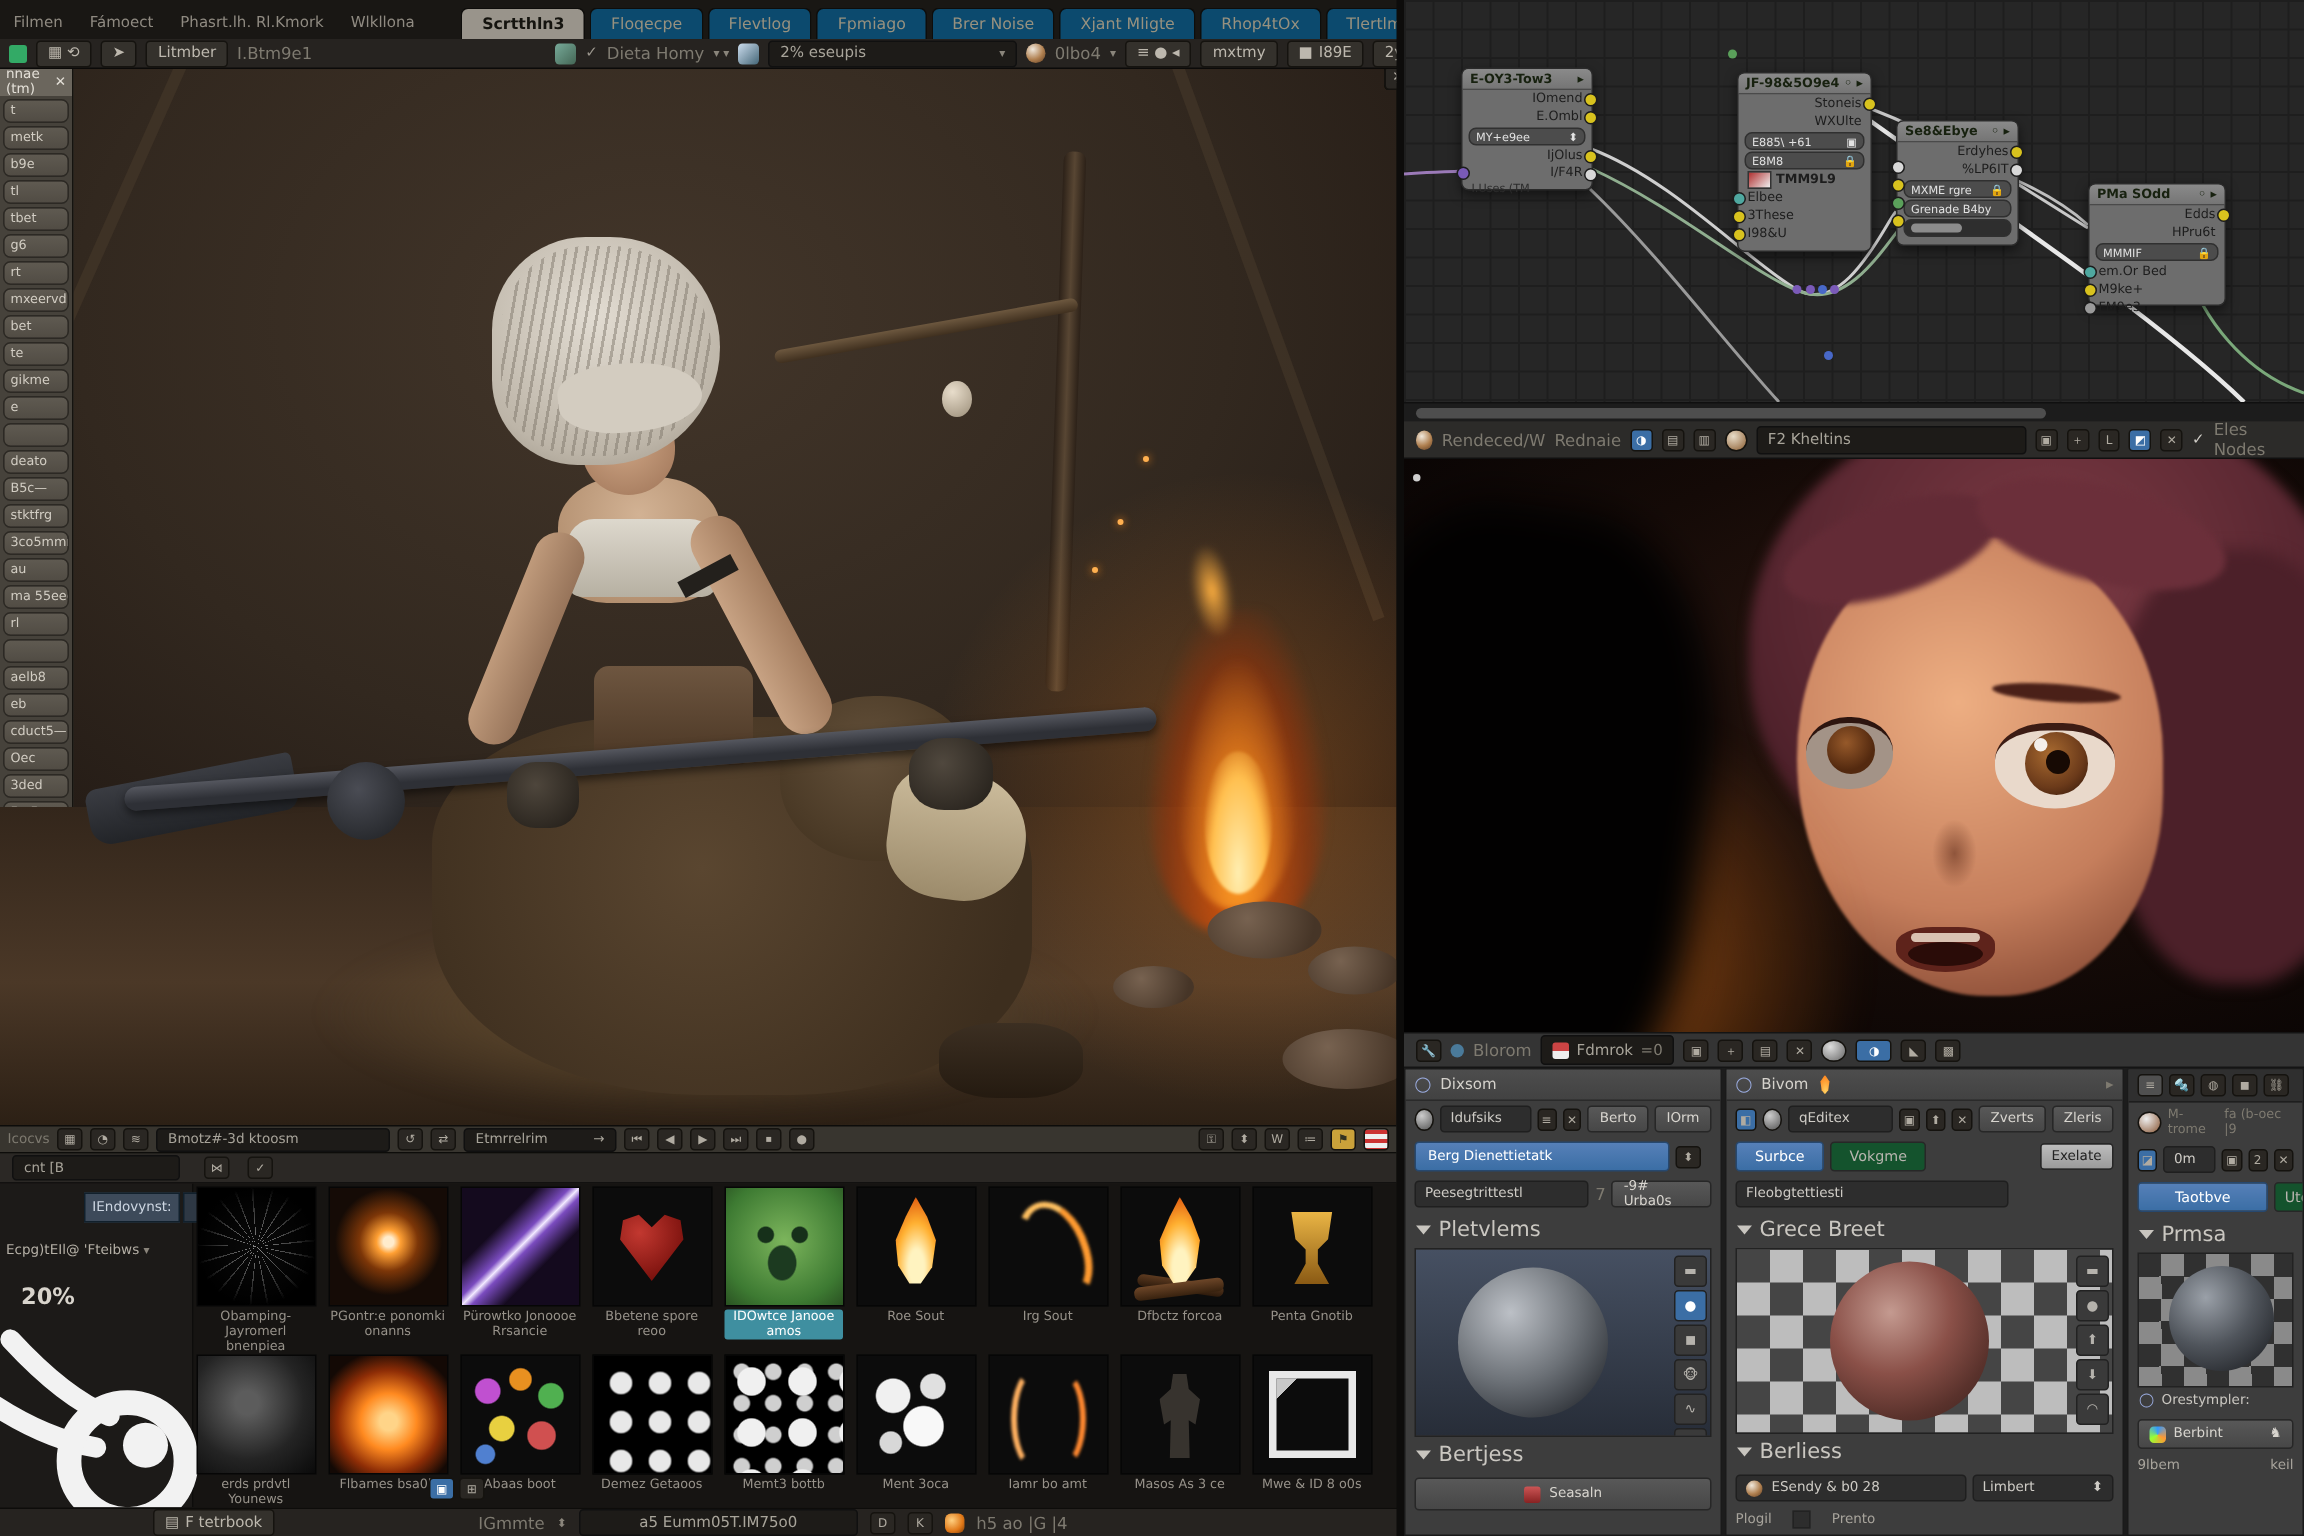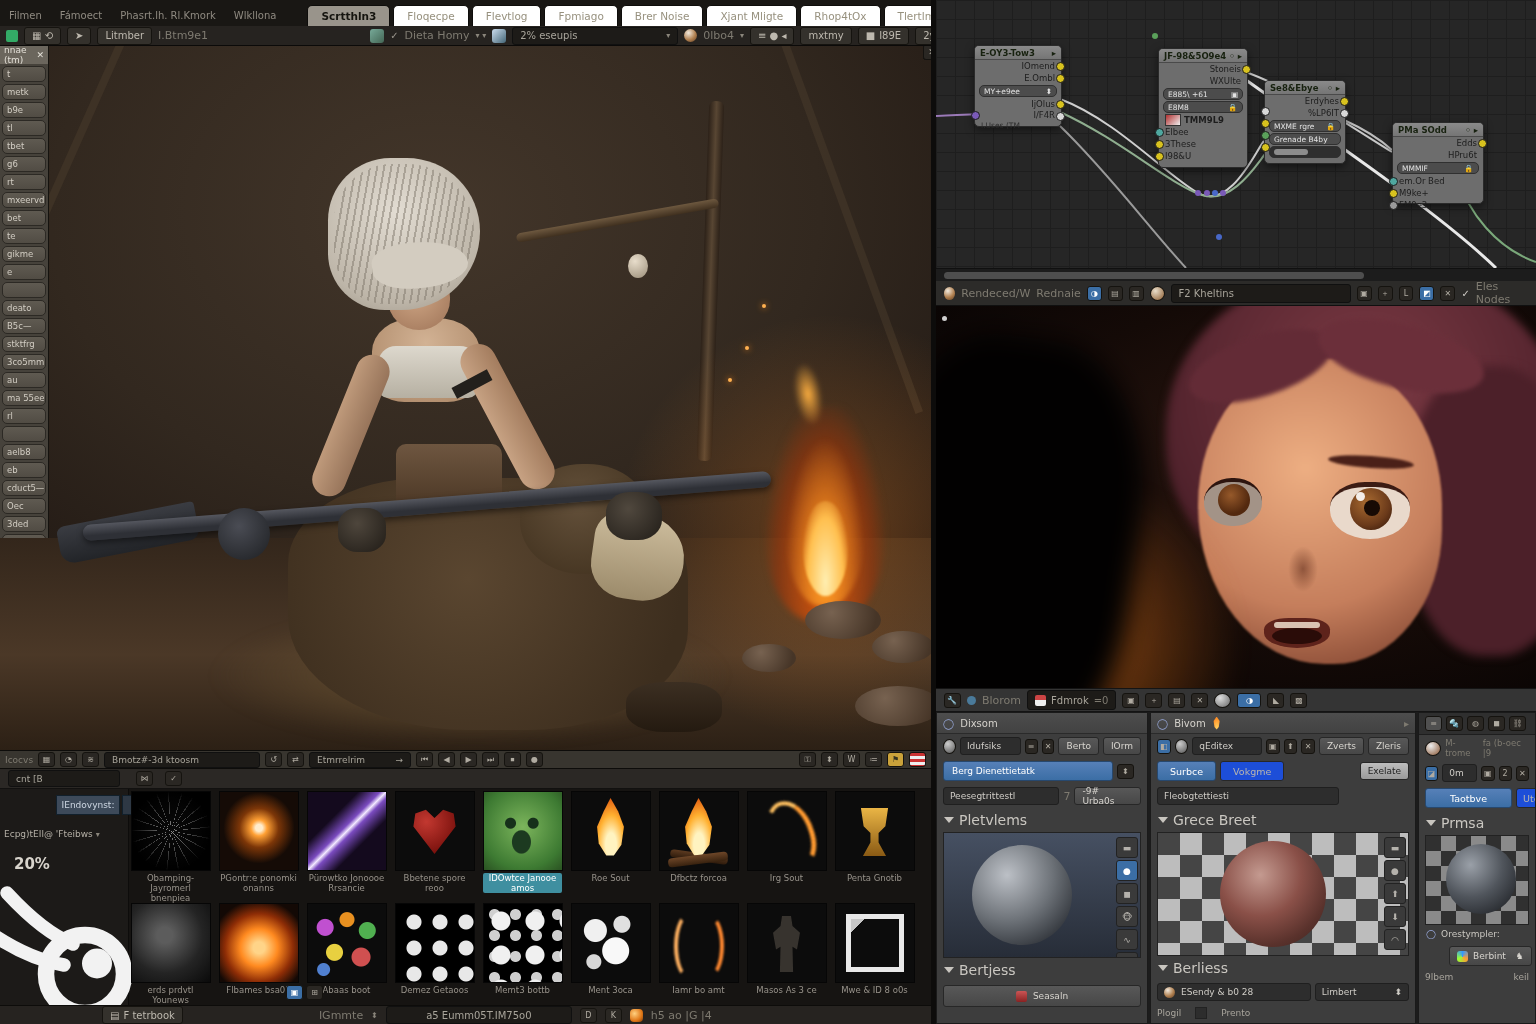--- a/index.html
+++ b/index.html
@@ -4,21 +4,21 @@
 <style>
   html,body{margin:0;padding:0;background:#000;}
   #app{position:relative;width:1536px;height:1024px;overflow:hidden;
        font-family:"DejaVu Sans","Liberation Sans",sans-serif;font-size:11px;
        color:#c8c4bc;background:#171513;}
   .abs{position:absolute;gap:12px;}
   
   #menubar{left:0;top:0;width:1536px;height:26px;background:#191714;border-bottom:1px solid #0c0b0a;display:flex;align-items:flex-end;}
   .menu-item{padding:5px 9px;color:#8f8a81;cursor:default;font-size:10px;}
   .wtabs{display:flex;gap:3px;margin-left:10px;align-items:flex-end;}
-  .wtab{padding:4px 13px 4px;background:#ffffff;color:#97917f;border:1px solid #0e0d0b;border-bottom:none;border-radius:5px 5px 0 0;font-size:10.5px;white-space:nowrap;}
+  .wtab{padding:4px 13px 4px;background:#0c4a6e;color:#97917f;border:1px solid #0e0d0b;border-bottom:none;border-radius:5px 5px 0 0;font-size:10.5px;white-space:nowrap;}
   .wtab.active{background:#99948b;color:#15140f;font-weight:bold;}
   #toolbar2{left:0;top:26px;width:1536px;height:20px;background:#262320;border-bottom:1px solid #0b0a09;display:flex;align-items:center;gap:6px;padding:0 6px;box-sizing:border-box;}
   .tbtn{background:#34312c;border:1px solid #15130f;border-radius:3px;padding:1px 7px;color:#bdb8ae;font-size:10px;height:14px;display:inline-flex;align-items:center;gap:4px;}
   .tfield{background:#1d1b18;border:1px solid #101010;border-radius:3px;padding:1px 7px;color:#a8a49a;font-size:10px;height:14px;display:inline-flex;align-items:center;gap:6px;}
   .caret{font-size:8px;color:#8a857b;}
   .dim{color:#7e7a70;}
   .ico{width:14px;height:14px;border-radius:3px;display:inline-block;}
   
   #viewport{left:0;top:46px;width:931px;height:704px;overflow:hidden;background:#1d1510;}
   #viewport *{position:absolute;}
@@ -146,21 +146,21 @@
   .rv-occl{left:-70px;top:30px;width:270px;height:430px;background:#020101;border-radius:40%;filter:blur(12px);transform:rotate(8deg);}
   .rv-dot{left:6px;top:10px;width:5px;height:5px;background:#cfcfcf;border-radius:50%;}
   #props-head{top:688px;height:24px;background:#343434;border-top:1px solid #141414;border-bottom:1px solid #141414;display:flex;align-items:center;gap:6px;padding:0 8px;}
   #panels{top:712px;height:312px;background:#1c1c1c;}
   .pcol{position:absolute;top:0;height:312px;background:#3d3d3d;border:1px solid #1a1a1a;box-sizing:border-box;overflow:hidden;}
   .phead{height:20px;background:linear-gradient(#4d4d4d,#424242);border-bottom:1px solid #2a2a2a;display:flex;align-items:center;gap:6px;padding:0 6px;color:#d5d2cc;font-size:10px;}
   .prow{display:flex;align-items:center;gap:4px;padding:3px 6px;}
   .pbtn{background:linear-gradient(#585858,#474747);border:1px solid #272727;border-radius:3px;color:#d8d5cf;font-size:9px;height:16px;display:inline-flex;align-items:center;justify-content:center;padding:0 7px;}
   .pfield{background:#2d2d2d;border:1px solid #1f1f1f;border-radius:3px;color:#cfccc6;font-size:9px;height:16px;display:inline-flex;align-items:center;padding:0 6px;}
   .pblue{background:linear-gradient(#5680b8,#3b6ea5);border:1px solid #27486e;border-radius:3px;color:#fff;font-size:9px;height:18px;display:inline-flex;align-items:center;padding:0 8px;}
-  .ptab{height:18px;display:inline-flex;align-items:center;justify-content:center;padding:0 12px;border:1px solid #272727;background:#1d4ed8;color:#b8b5af;font-size:9.5px;border-radius:3px;}
+  .ptab{height:18px;display:inline-flex;align-items:center;justify-content:center;padding:0 12px;border:1px solid #272727;background:#14532d;color:#b8b5af;font-size:9.5px;border-radius:3px;}
   .ptab.on{background:linear-gradient(#5680b8,#3b6ea5);color:#fff;border-color:#27486e;}
   .plabel{display:flex;align-items:center;gap:5px;color:#cac7c1;font-size:14px;padding:4px 7px;}
   .tri{width:0;height:0;border-left:5px solid transparent;border-right:5px solid transparent;border-top:6px solid #c8c5bf;display:inline-block;}
   .preview{position:relative;margin:0 6px;border:1px solid #222;overflow:hidden;}
   .checker{background:repeating-conic-gradient(#bdbdbd 0 25%,#454545 0 50%);background-size:44px 44px;}
   .checker.dark{background:repeating-conic-gradient(#8a8a8a 0 25%,#303030 0 50%);background-size:30px 30px;}
   .psphere{position:absolute;border-radius:50%;}
   .side-strip{position:absolute;right:2px;top:4px;display:flex;flex-direction:column;gap:2px;}
   .ss-btn{width:20px;height:19px;background:#3a3a3a;border:1px solid #222;border-radius:3px;color:#b5b2ac;font-size:9px;display:flex;align-items:center;justify-content:center;}
   .ss-btn.on{background:#3b6ea5;color:#fff;}
@@ -420,35 +420,35 @@
           <div class="thumb t-flame">
             <i class="sh"></i>
           </div>
           <div class="cap">
             <div>Roe Sout</div>
             <div></div>
           </div>
         </div>
 
         <div class="cell">
+          <div class="thumb t-wisp">
+            <i class="sh"></i>
+          </div>
+          <div class="cap">
+            <div>Irg Sout</div>
+            <div></div>
+          </div>
+        </div>
+
+        <div class="cell">
           <div class="thumb t-campfire">
             <i class="sh"></i>
           </div>
           <div class="cap">
             <div>Dfbctz forcoa</div>
-            <div></div>
-          </div>
-        </div>
-
-        <div class="cell">
-          <div class="thumb t-wisp">
-            <i class="sh"></i>
-          </div>
-          <div class="cap">
-            <div>Irg Sout</div>
             <div></div>
           </div>
         </div>
 
         <div class="cell">
           <div class="thumb t-trophy">
             <i class="sh"></i>
           </div>
           <div class="cap">
             <div>Penta Gnotib</div>
@@ -934,21 +934,21 @@
             <span>Prmsa</span>
           </div>
         <div class="preview checker dark" style="height:88px;">
           <div class="psphere" style="left:20px;top:8px;width:70px;height:70px;background:radial-gradient(circle at 35% 30%,#9aa0a8,#50555c 48%,#2b2e33 80%);"></div>
         </div>
         <div class="plabel" style="font-size:9px;">
             <span style="color:#9ad;">◯</span>
             <span>Orestympler:</span>
           </div>
         <div class="prow">
-          <span class="pbtn" style="flex:1;height:18px;gap:5px;margin-left:24px;">
+          <span class="pbtn" style="flex:1;height:18px;gap:5px;">
               <i style="width:11px;height:11px;background:conic-gradient(#39f,#f93,#9f3,#39f);border-radius:3px;display:inline-block;"></i>
               <span>Berbint</span>
               <span style="flex:1"></span>
               <span>♞</span>
             </span>
         </div>
         <div class="prow" style="color:#a8a49c;font-size:9px;justify-content:space-between;">
           <span>9lbem</span>
           <span>keil</span>
         </div>

